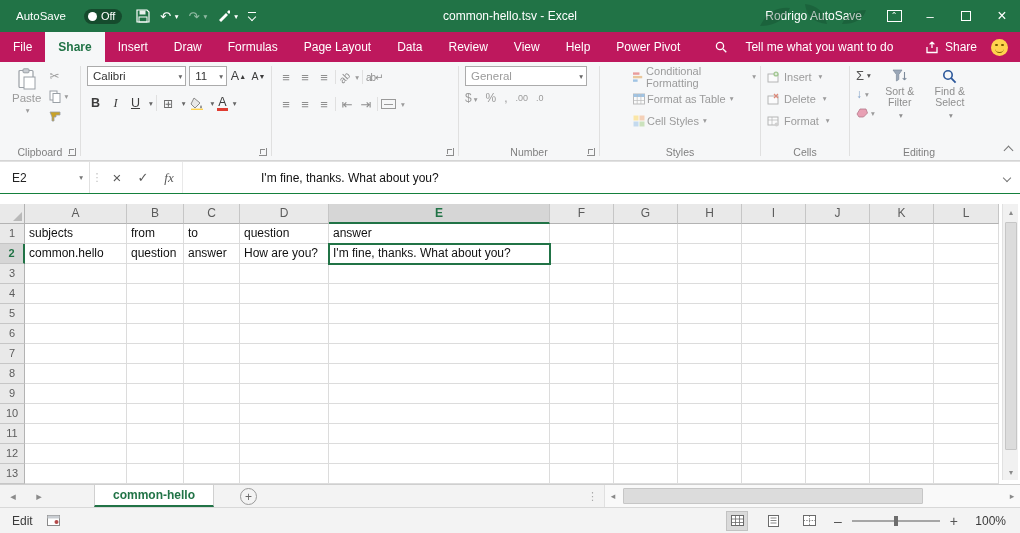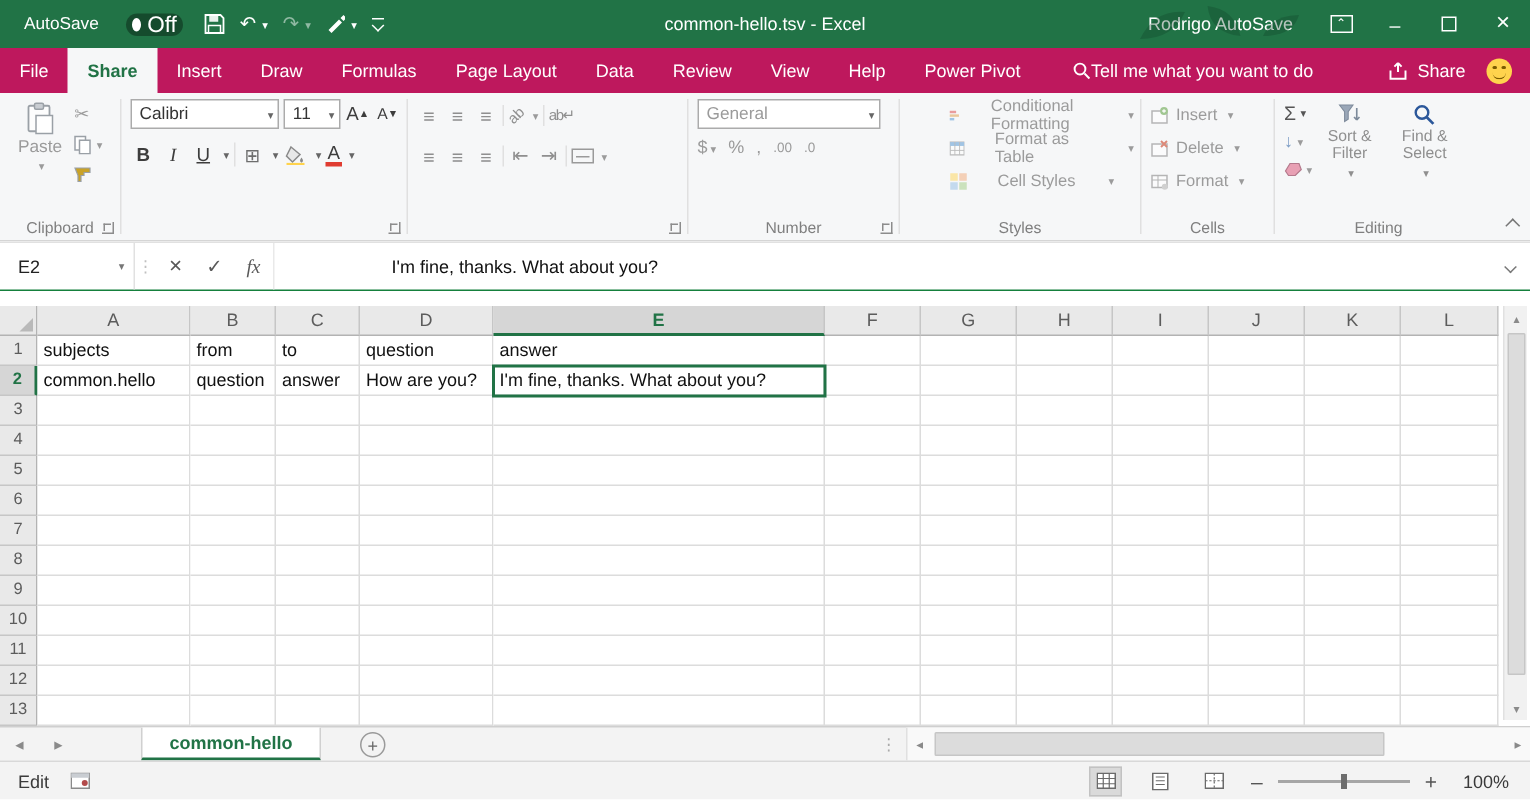--- a/index.html
+++ b/index.html
@@ -4,40 +4,40 @@
 <style>
   * { margin:0; padding:0; box-sizing:border-box; }
   html,body { width:1020px; height:533px; }
   body { font-family:"Liberation Sans","DejaVu Sans",sans-serif; font-size:12px; color:#333; background:#fff; overflow:hidden; position:relative; }
 
   
   .titlebar { position:absolute; top:0; left:0; width:1020px; height:32px; background:#217346; color:#fff; display:flex; align-items:center; }
   .autosave { display:flex; align-items:center; gap:18px; margin-left:16px; font-size:11.5px; }
   .pill { width:38px; height:15px; border-radius:8px; background:rgba(0,0,0,.35); display:flex; align-items:center; gap:4px; padding:0 4px; }
   .knob { width:9px; height:9px; border-radius:50%; background:#fff; }
-  .pill-label { font-size:15px; color:#fff; }
+  .pill-label { font-size:11px; color:#fff; }
   .qat { display:flex; align-items:center; gap:10px; margin-left:14px; }
   .qat .qbtn { display:flex; align-items:center; gap:2px; font-size:13px; color:#fff; cursor:default; }
   .qat .dim { opacity:.5; }
   .tb-title { position:absolute; left:0; right:0; text-align:center; font-size:12px; pointer-events:none; }
   .tb-right { margin-left:auto; display:flex; align-items:center; height:32px; }
   .tb-user { font-size:12px; margin-right:14px; }
   .winbtn { width:36px; height:32px; display:flex; align-items:center; justify-content:center; font-size:13px; }
   .ribopt-icon { width:15px; height:12px; border:1px solid #fff; display:flex; align-items:flex-start; justify-content:center; font-size:8px; line-height:10px; }
   .maxbox { width:10px; height:10px; border:1px solid #fff; display:inline-block; }
   .leafdeco { position:absolute; right:150px; top:0; height:32px; opacity:.30; pointer-events:none; }
   .smiley { width:17px; height:17px; border-radius:50%; background:#ffd34d; position:relative; margin:0 12px 0 14px; }
   .smiley::before { content:""; position:absolute; left:4px; top:5px; width:2.5px; height:2.5px; background:#7a5b00; border-radius:50%; box-shadow:6px 0 0 #7a5b00; }
   .smiley::after { content:""; position:absolute; left:4px; top:9px; width:9px; height:4px; border-bottom:1.6px solid #7a5b00; border-radius:0 0 8px 8px; }
 
   
   .tabrow { position:absolute; top:32px; left:0; width:1020px; height:30px; background:#be185d; display:flex; align-items:stretch; color:#fff; }
   .rtab { padding:0 13px; display:flex; align-items:center; font-size:12px; }
   .rtab.active { background:#f6f7f8; color:#217346; font-weight:bold; }
-  .tellme { display:flex; align-items:center; gap:0; margin-left:22px; font-size:12px; }
+  .tellme { display:flex; align-items:center; gap:18px; margin-left:22px; font-size:12px; }
   .tr-right { margin-left:auto; display:flex; align-items:center; }
   .sharebtn { display:flex; align-items:center; gap:6px; font-size:12px; }
 
   
   .ribbon { position:absolute; top:62px; left:0; width:1020px; height:99px; background:#f6f7f8; border-bottom:1px solid #d5d5d5; display:flex; align-items:stretch; }
   .rgroup { position:relative; display:flex; align-items:flex-start; padding:4px 4px 16px 6px; }
   .glabel { position:absolute; bottom:2px; left:0; right:0; text-align:center; font-size:10.5px; color:#7f7f7f; }
   .launcher { position:absolute; right:4px; bottom:4px; width:8px; height:8px; border-right:1px solid #8c8c8c; border-bottom:1px solid #8c8c8c; }
   .launcher::before { content:""; position:absolute; left:1px; top:1px; width:4px; height:4px; border-left:1px solid #8c8c8c; border-top:1px solid #8c8c8c; }
   .gsep { width:1px; background:#e0e0e0; margin:4px 0; }
@@ -53,21 +53,21 @@
   .fmt { min-width:17px; height:18px; display:flex; align-items:center; justify-content:center; font-size:12.5px; color:#3d3d3d; }
   .b { font-weight:bold; }
   .i { font-style:italic; font-family:"Liberation Serif",serif; }
   .u { text-decoration:underline; }
   .fontcolorA { font-size:12.5px; color:#3d3d3d; border-bottom:3px solid #e03c31; line-height:12px; padding:0 1px; }
   .alico { font-size:13px; color:#8f8f8f; width:16px; text-align:center; }
   .rot45 { display:inline-block; transform:rotate(-45deg); font-size:10px; color:#8f8f8f; }
   .wrapico { font-size:10px; color:#8f8f8f; letter-spacing:-1px; }
   .mergebox { width:15px; height:10px; border:1px solid #9a9a9a; position:relative; display:inline-block; }
   .mergebox::after { content:""; position:absolute; left:2px; right:2px; top:4px; border-top:1px solid #9a9a9a; }
-  .stylerow { display:flex; align-items:center; gap:20px; font-size:11px; color:#9b9b9b; height:21px;padding-left:27px; }
+  .stylerow { display:flex; align-items:center; gap:2px; font-size:11px; color:#9b9b9b; height:21px;padding-left:27px; }
   .cellrow { display:flex; align-items:center; gap:5px; font-size:11px; color:#9b9b9b; height:21px; }
   .ebig { width:50px; display:flex; flex-direction:column; align-items:center; gap:2px; font-size:10.5px; color:#8f8f8f; text-align:center; line-height:11px; padding-top:3px; }
   .collapse-chev { position:absolute; right:8px; bottom:6px; width:7px; height:7px; border-left:1.5px solid #777; border-top:1.5px solid #777; transform:rotate(45deg); }
 
   
   .formulabar { position:absolute; top:161px; left:0; width:1020px; height:33px; background:#fff; border-top:1px solid #e1e1e1; border-bottom:1px solid #15803d; display:flex; align-items:stretch; }
   .namebox { width:90px; display:flex; align-items:center; justify-content:space-between; padding:0 6px 0 12px; border-right:1px solid #e1e1e1; font-size:12px; color:#222; }
   .fbsep { width:14px; display:flex; align-items:center; justify-content:center; color:#c0c0c0; font-size:11px; }
   .fbtn { width:26px; display:flex; align-items:center; justify-content:center; font-size:13px; color:#595959; }
   .fxbtn { font-family:"Liberation Serif",serif; font-style:italic; font-size:13px; }

